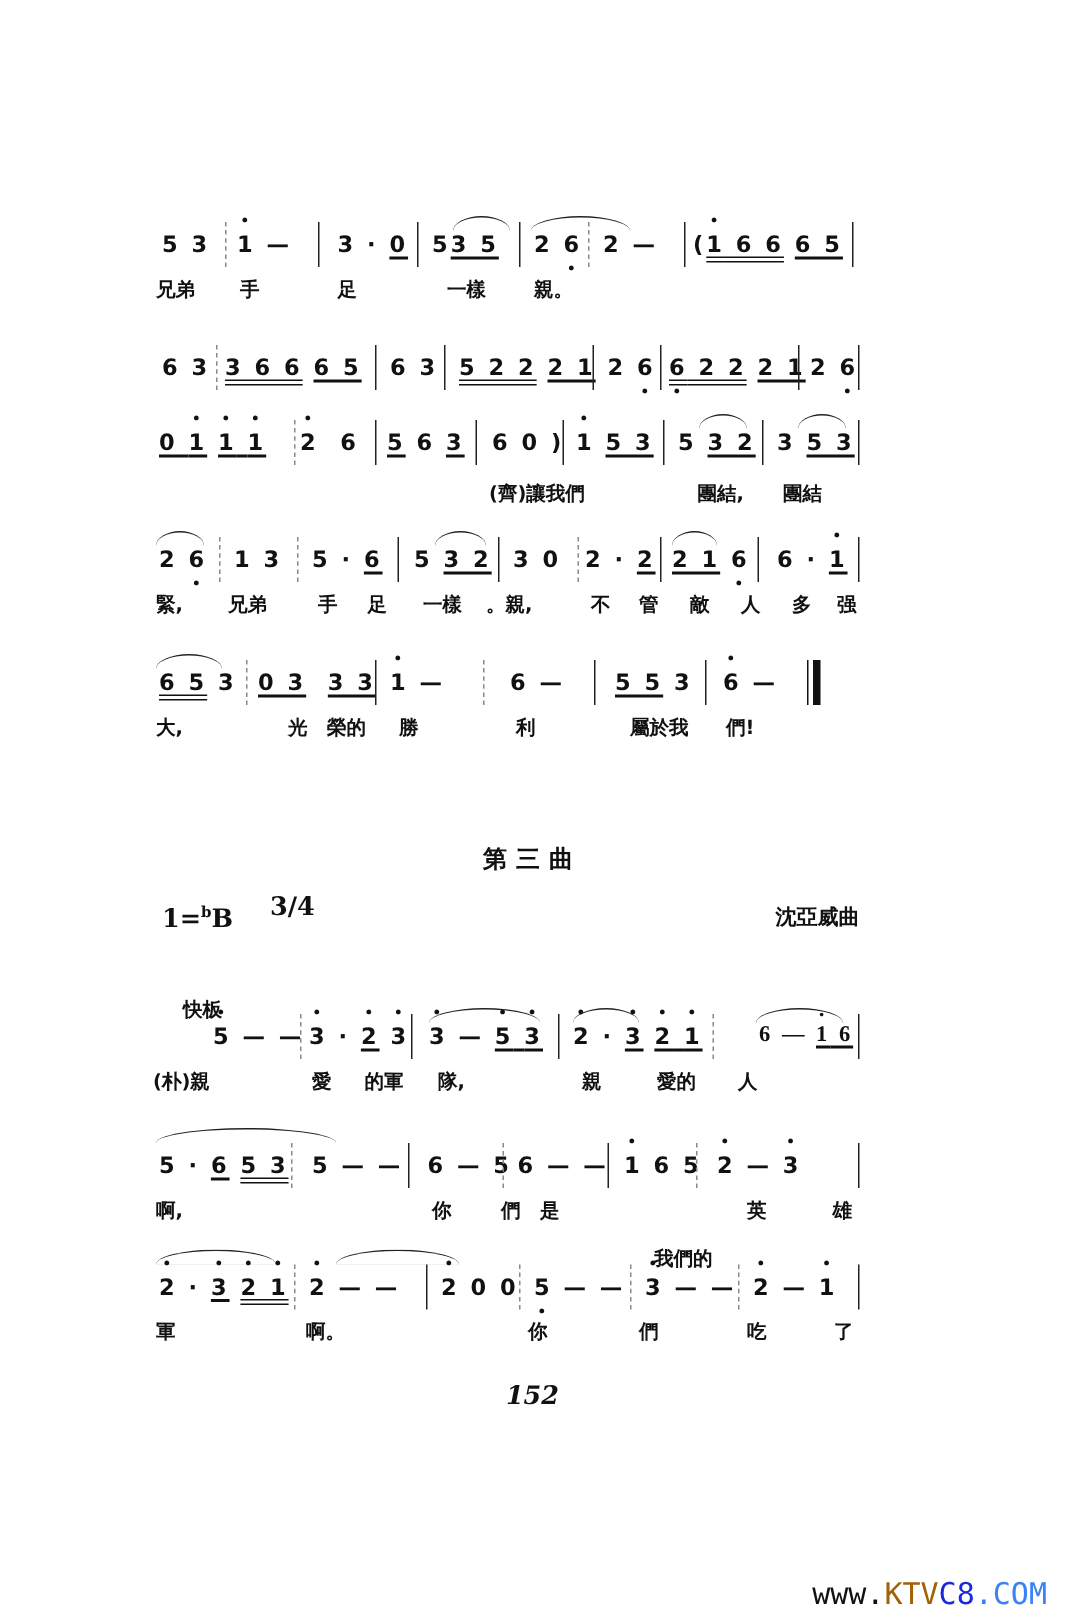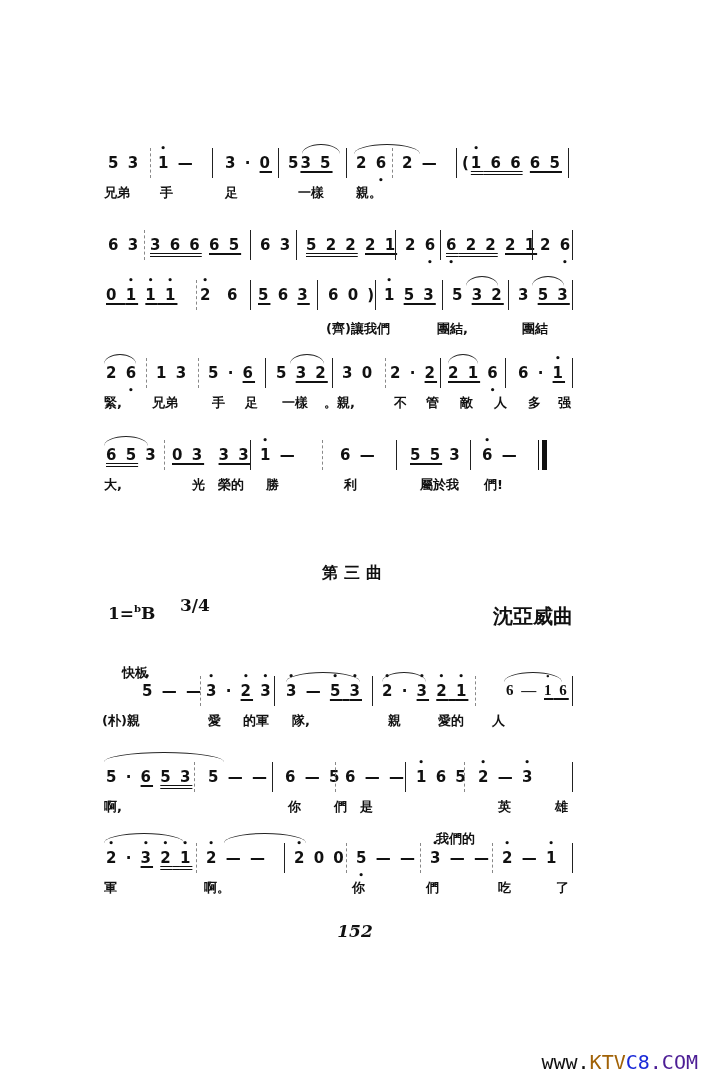--- a/index.html
+++ b/index.html
@@ -35,21 +35,21 @@
 
     .section-title {
       position: absolute; top: 563px; left: 0; width: 710px; text-align: center;
       font-family: "DejaVu Sans", sans-serif; font-weight: bold; font-size: 16px; letter-spacing: 6px;
     }
     .header-line { position: absolute; top: 595px; left: 108px; width: 465px; height: 40px; }
     .key { position: absolute; left: 0; top: 8px; font-family: "DejaVu Serif", serif; font-size: 17px; font-weight: bold; }
     .key sup { font-size: 10px; }
     .time { position: absolute; left: 72px; top: 0; font-family: "DejaVu Serif", serif; font-size: 17px; font-weight: bold; }
     .song-title { position: absolute; left: 133px; top: 10px; font-family: "DejaVu Serif", serif; font-size: 20px; }
-    .composer { position: absolute; right: 0; top: 8px; font-family: "DejaVu Sans", sans-serif; font-size: 20px; font-weight: bold; }
+    .composer { position: absolute; right: 0; top: 8px; font-family: "DejaVu Sans", sans-serif; font-size: 14px; font-weight: bold; }
     .tempo { position: absolute; top: 664px; left: 122px; font-family: "DejaVu Sans", sans-serif; font-size: 13px; font-weight: bold; }
 
     .page-num {
       position: absolute; top: 921px; left: 0; width: 710px; text-align: center;
       font-family: "DejaVu Serif", serif; font-style: italic; font-weight: bold; font-size: 17px;
     }
     .watermark {
       position: absolute; right: 12px; top: 1050px;
       font-family: "DejaVu Sans Mono", monospace; font-size: 20px; letter-spacing: 0px;
     }
@@ -118,21 +118,21 @@
     <span class="bar" style="left:342px;"></span>
     <span class="note" style="left:352px;">5 <span class="u">3 2</span></span>
     <span class="slur" style="left:366px;width:32px;"></span>
     <span class="bar" style="left:408px;"></span>
     <span class="note" style="left:418px;">3 <span class="u">5 3</span></span>
     <span class="slur" style="left:432px;width:32px;"></span>
     <span class="bar" style="left:472px;"></span>
   </div>
   <div class="lyrics" style="margin-top:10px;">
     <span class="ly" style="left:226px;">(齊)讓我們</span>
-    <span class="ly" style="left:337px;">團結,</span>
+    <span class="ly" style="left:365px;">團結,</span>
     <span class="ly" style="left:422px;">團結</span>
   </div>
 </div>
 
 <div class="sys" style="top:358px;">
   <div class="staff">
     <span class="note" style="left:6px;">2 <span class="lo">6</span></span>
     <span class="slur" style="left:4px;width:32px;"></span>
     <span class="bar dash" style="left:46px;"></span>
     <span class="note" style="left:56px;">1 3</span>
@@ -283,14 +283,14 @@
     <span class="ly" style="left:252px;">你</span>
     <span class="ly" style="left:326px;">們</span>
     <span class="ly" style="left:398px;">吃</span>
     <span class="ly" style="left:456px;">了</span>
   </div>
 </div>
 
 <div class="page-num">152</div>
 
 <div class="watermark">
-  <span style="color:#111111;">www.</span><span style="color:#a16207;text-align:right;">KTV</span><span style="color:#1a2ad8;">C</span><span style="color:#1a2ad8;">8</span><span style="color:#4c1d95;text-align:right;">.COM</span>
+  <span style="color:#111111;">www.</span><span style="color:#a16207;text-align:right;">KTV</span><span style="color:#1a2ad8;">C</span><span style="color:#1a2ad8;">8</span><span style="color:#3b82f6;text-align:right;">.COM</span>
 </div>
 
 </body></html>

